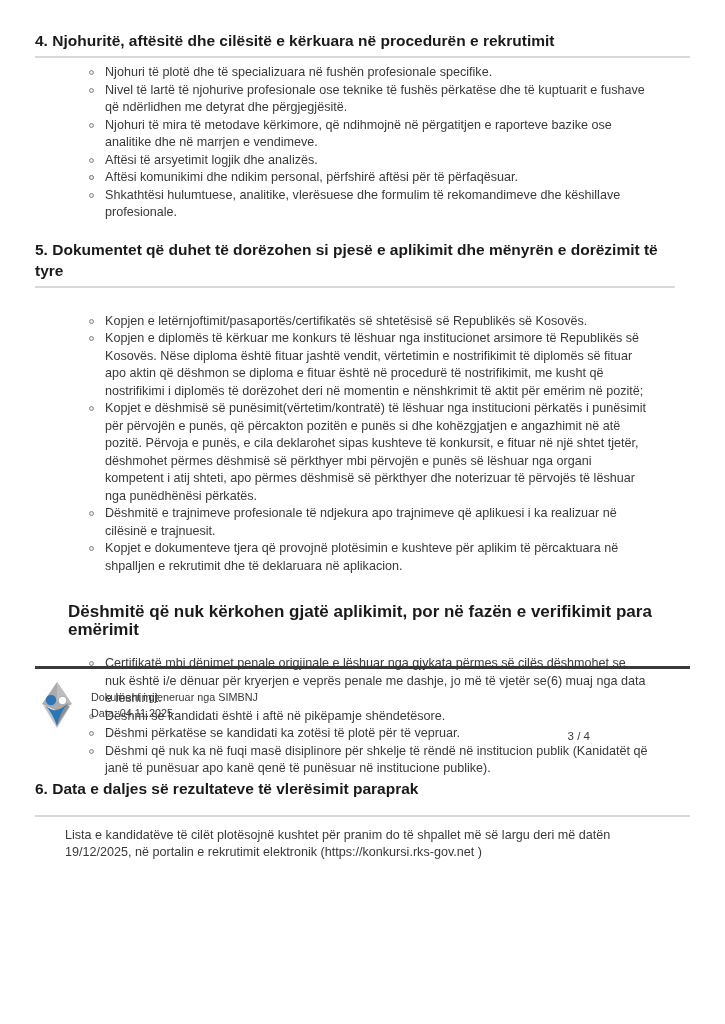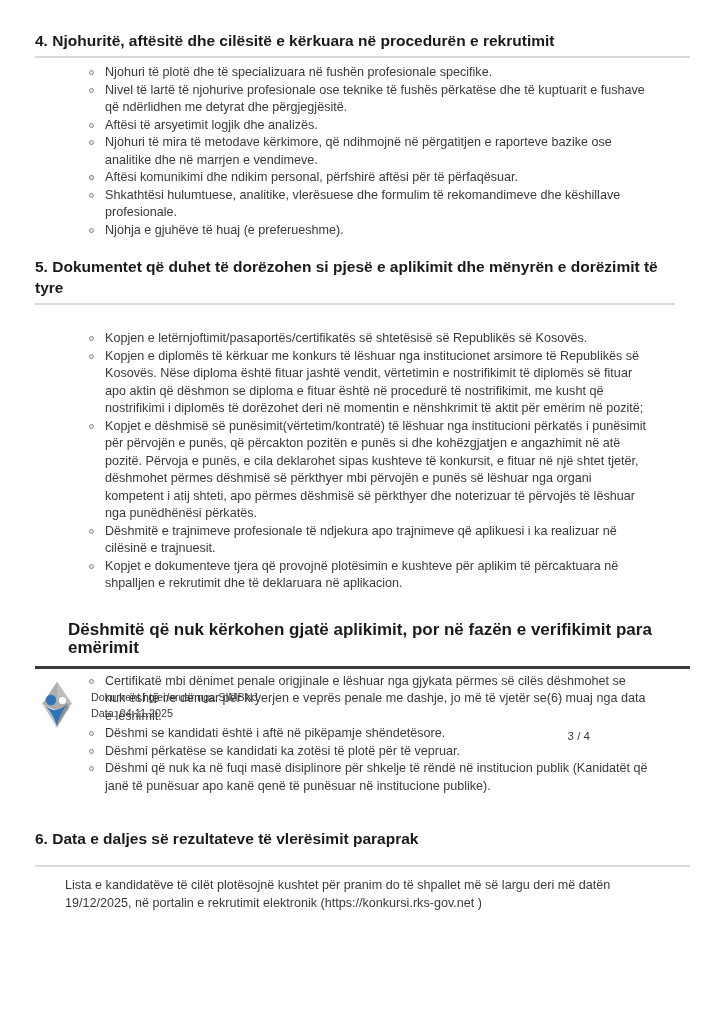--- a/index.html
+++ b/index.html
@@ -38,21 +38,21 @@
     background:#e8e8e8;
     display:inline-block;
   }
 
   .verification-subheading {
     margin:28px 0 16px 33px;
     font-size:17px; font-weight:bold; color:#1a1a1a;
     line-height:18px;
   }
 
-  .sec6 { margin-top:33px; }
+  .sec6 { }
   .sec6-heading {
     font-size:15.5px; line-height:21px; font-weight:bold; color:#1a1a1a;
     border-bottom:none;
   }
   .sec6-rule {
     border:none; border-top:2px solid #d9d9d9;
     margin:16px 0 0 0;
   }
   .sec6-paragraph {
     margin:10px 0 0 30px;
@@ -79,26 +79,25 @@
 <body>
 
 <div class="page">
   <div class="content">
 
     <div class="sec4">
       <div class="section-heading sec4-heading">4. Njohuritë, aftësitë dhe cilësitë e kërkuara në procedurën e rekrutimit</div>
       <ul class="bullet-list">
         <li><span class="bullet"></span><span>Njohuri të plotë dhe të specializuara në fushën profesionale specifike.</span></li>
         <li><span class="bullet"></span><span>Nivel të lartë të njohurive profesionale ose teknike të fushës përkatëse dhe të kuptuarit e fushave që ndërlidhen me detyrat dhe përgjegjësitë.</span></li>
+        <li><span class="bullet"></span><span>Njohuri të mira të metodave kërkimore, që ndihmojnë në përgatitjen e raporteve bazike ose analitike dhe në marrjen e vendimeve.</span></li>
         <li><span class="bullet"></span><span>Aftësi të arsyetimit logjik dhe analizës.</span></li>
-        <li><span class="bullet"></span><span>Njohuri të mira të metodave kërkimore, që ndihmojnë në përgatitjen e raporteve bazike ose analitike dhe në marrjen e vendimeve.</span></li>
         <li><span class="bullet"></span></li>
         <li><span class="bullet"></span><span>Aftësi komunikimi dhe ndikim personal, përfshirë aftësi për të përfaqësuar.</span></li>
         <li><span class="bullet"></span><span>Shkathtësi hulumtuese, analitike, vlerësuese dhe formulim të rekomandimeve dhe këshillave profesionale.</span></li>
-        <li><span class="bullet"></span><span>Njohja e gjuhëve të huaj (e preferueshme).</span></li>
       </ul>
     </div>
 
     <div class="sec5">
       <div class="section-heading sec5-heading">5. Dokumentet që duhet të dorëzohen si pjesë e aplikimit dhe mënyrën e dorëzimit të tyre</div>
       <ul class="bullet-list">
         <li><span class="bullet"></span><span>Kopjen e letërnjoftimit/pasaportës/certifikatës së shtetësisë së Republikës së Kosovës.</span></li>
         <li><span class="bullet"></span><span>Kopjen e diplomës të kërkuar me konkurs të lëshuar nga institucionet arsimore të Republikës së Kosovës. Nëse diploma është fituar jashtë vendit, vërtetimin e nostrifikimit të diplomës së fituar apo aktin që dëshmon se diploma e fituar është në procedurë të nostrifikimit, me kusht që nostrifikimi i diplomës të dorëzohet deri në momentin e nënshkrimit të aktit për emërim në pozitë;</span></li>
         <li><span class="bullet"></span><span>Kopjet e dëshmisë së punësimit(vërtetim/kontratë) të lëshuar nga institucioni përkatës i punësimit për përvojën e punës, që përcakton pozitën e punës si dhe kohëzgjatjen e angazhimit në atë pozitë. Përvoja e punës, e cila deklarohet sipas kushteve të konkursit, e fituar në një shtet tjetër, dëshmohet përmes dëshmisë së përkthyer mbi përvojën e punës së lëshuar nga organi kompetent i atij shteti, apo përmes dëshmisë së përkthyer dhe noterizuar të përvojës të lëshuar nga punëdhënësi përkatës.</span></li>
         <li><span class="bullet"></span><span>Dëshmitë e trajnimeve profesionale të ndjekura apo trajnimeve që aplikuesi i ka realizuar në cilësinë e trajnuesit.</span></li>

